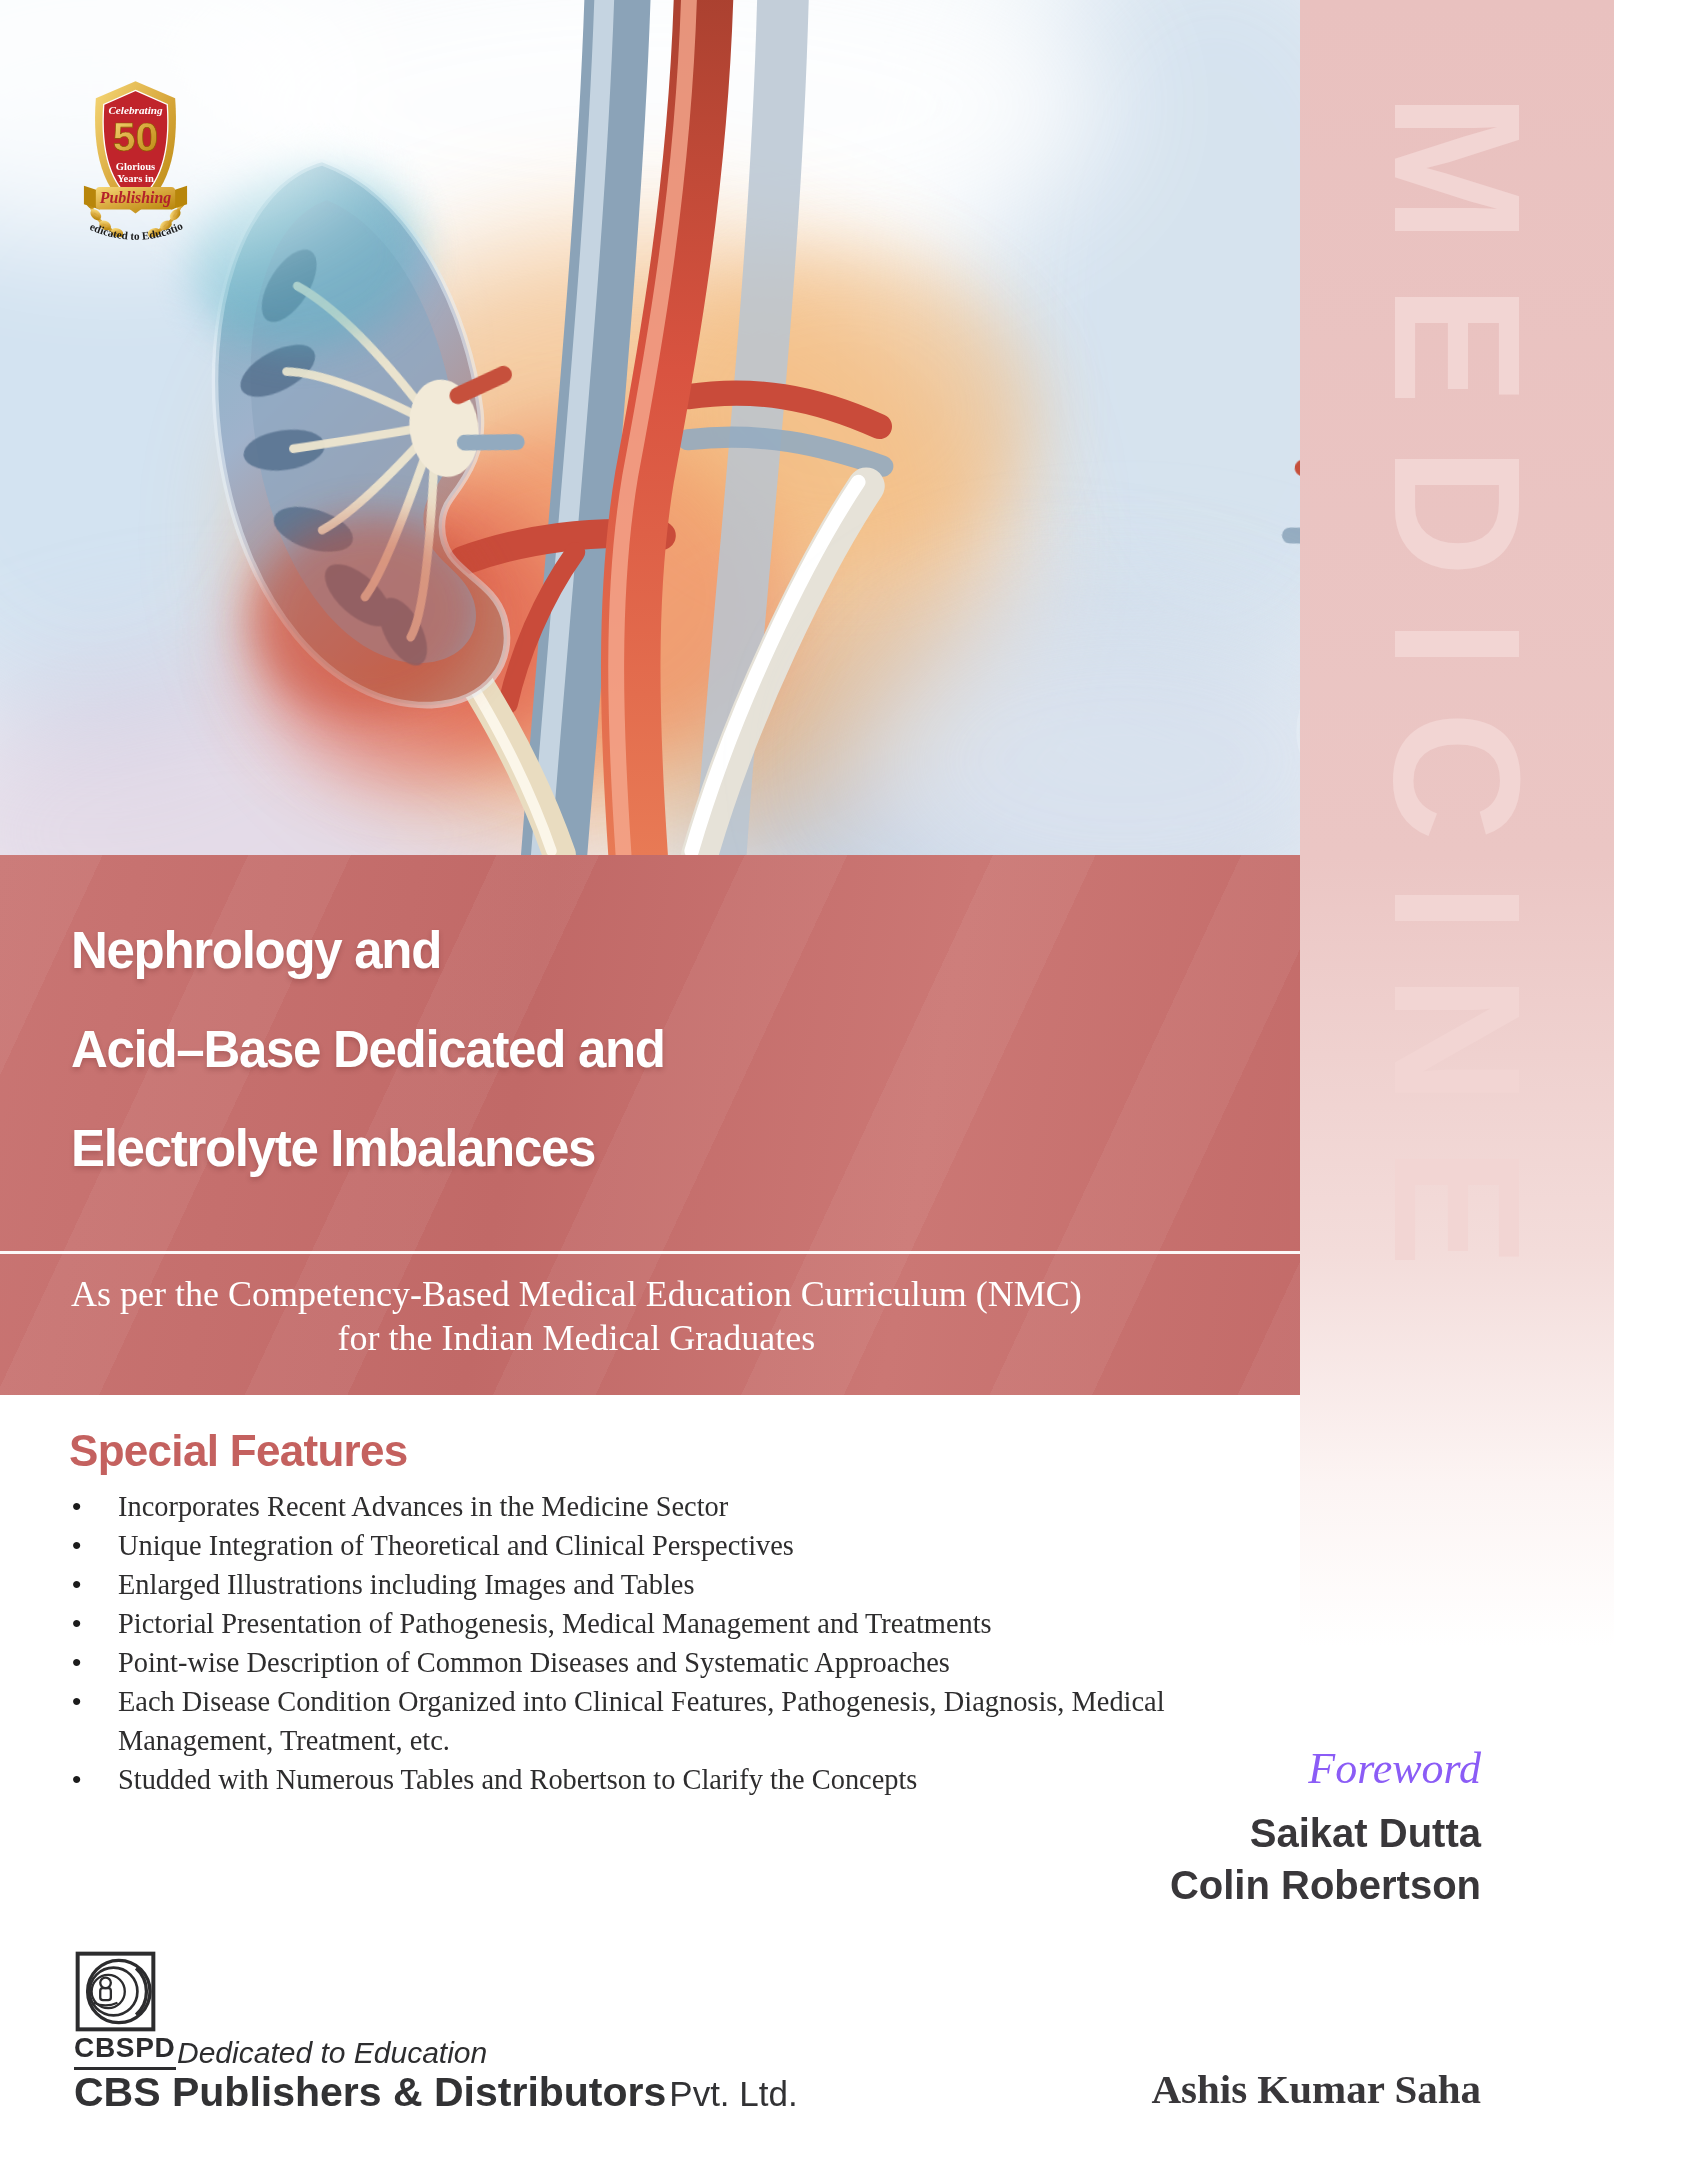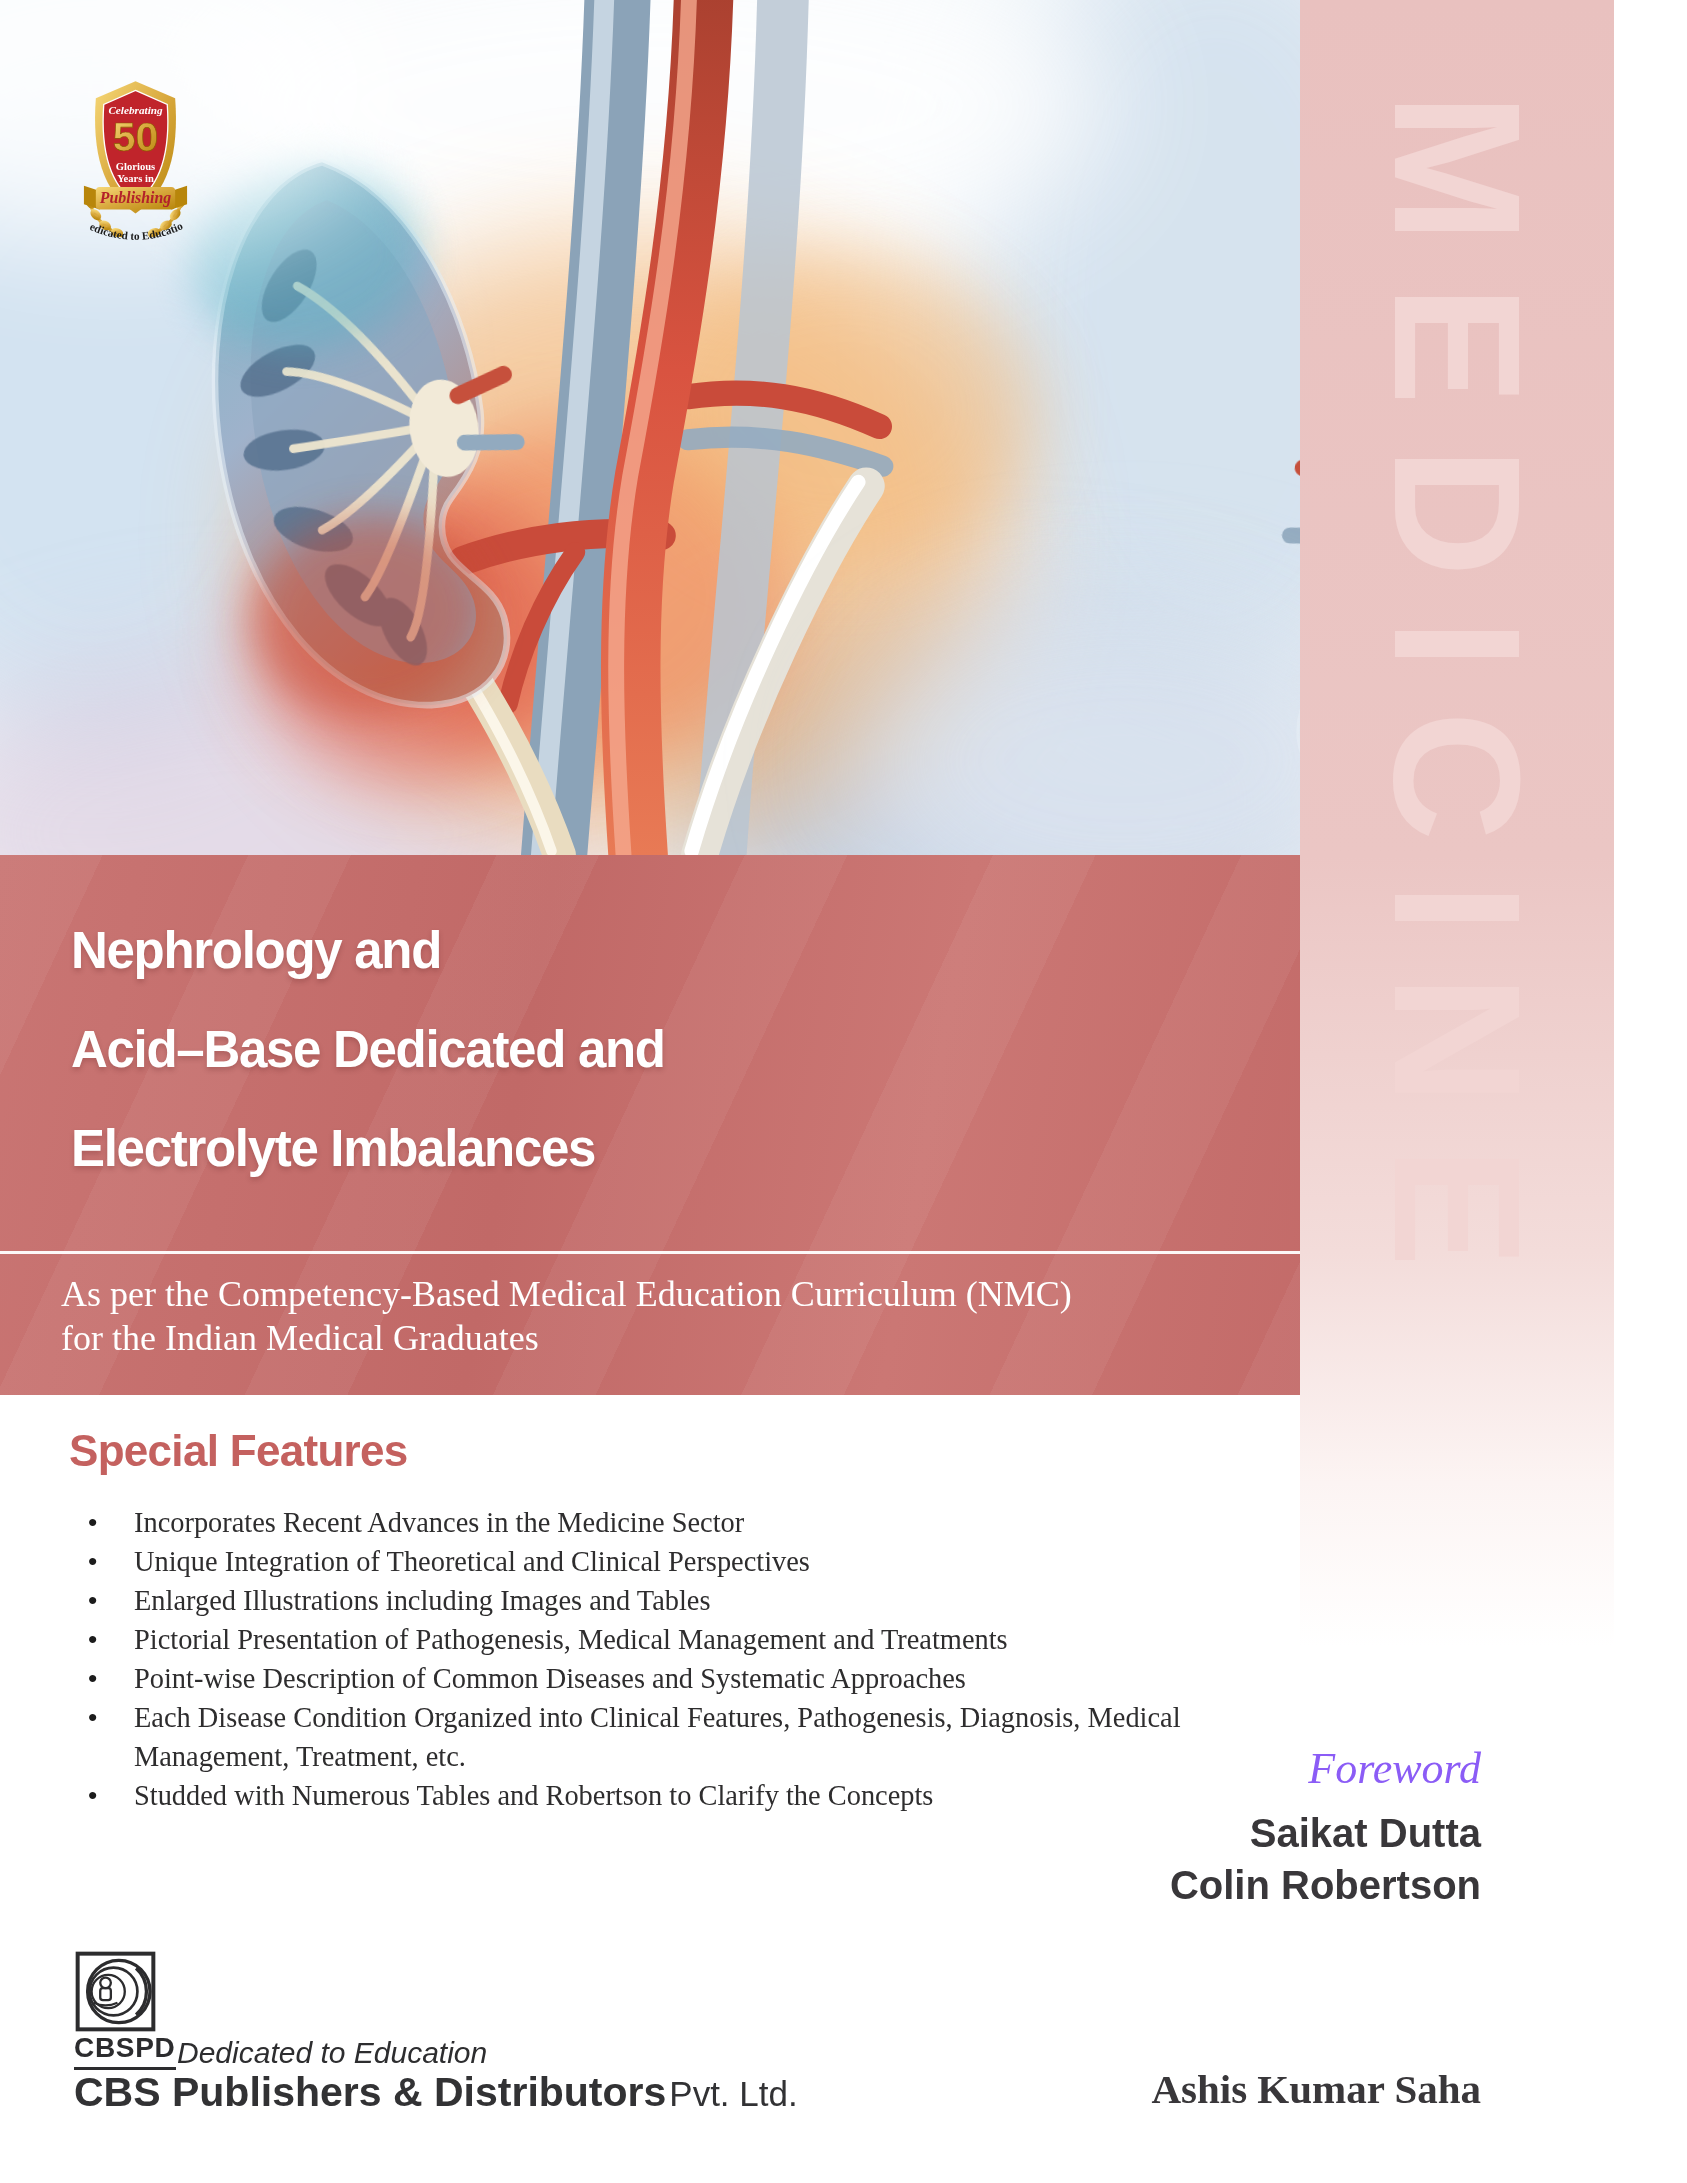--- a/index.html
+++ b/index.html
@@ -23,27 +23,27 @@
 
   
   .panel{position:absolute;left:0;top:855px;width:1300px;height:540px;
          background:
            repeating-linear-gradient(115deg, rgba(255,255,255,0.05) 0 93px, rgba(255,255,255,0) 93px 225px),
            linear-gradient(100deg,#c97573 0%,#c16967 40%,#cb7774 70%,#c36b69 100%);}
   .title{position:absolute;left:71px;top:46px;color:#ffffff;font-weight:bold;
          font-size:51px;line-height:99px;letter-spacing:-1.3px;
          text-shadow:0 2.6px 5.3px rgba(90,30,30,0.25);white-space:nowrap;}
   .rule{position:absolute;left:0;top:396px;width:1300px;height:2.6px;background:#ffffff;opacity:.95;}
-  .subtitle{position:absolute;left:61px;top:417px;color:#ffffff;
-         font-family:"Liberation Serif",serif;font-size:36px;line-height:44px;white-space:nowrap;}
+  .subtitle{position:absolute;left:71px;top:417px;color:#ffffff;
+         font-family:"Liberation Serif",serif;font-size:36px;line-height:44px;white-space:nowrap;text-align:center;}
 
   
   .features-heading{position:absolute;left:69px;top:1426px;color:#c4615f;
          font-weight:bold;font-size:44px;letter-spacing:-0.7px;}
-  .features-list{position:absolute;left:118px;top:1487px;margin:16px;padding:0;list-style:none;
+  .features-list{position:absolute;left:118px;top:1487px;margin:0;padding:0;list-style:none;
          width:1164px;font-family:"Liberation Serif",serif;font-size:28.4px;line-height:39px;color:#2e2d2e;}
   .features-list li{position:relative;margin:0;}
   .features-list li::before{content:"\2022";position:absolute;left:-46px;top:0;
          font-family:"Liberation Sans",sans-serif;font-size:26.5px;color:#1c1c1c;}
 
   
   .foreword{position:absolute;right:206px;top:1746px;width:595px;text-align:right;}
   .foreword-label{font-family:"Liberation Serif",serif;font-style:italic;
          font-size:44px;color:#8b5cf6;line-height:46px;}
   .foreword-names{margin-top:14.6px;font-weight:bold;font-size:40px;line-height:52px;color:#39373a;}

